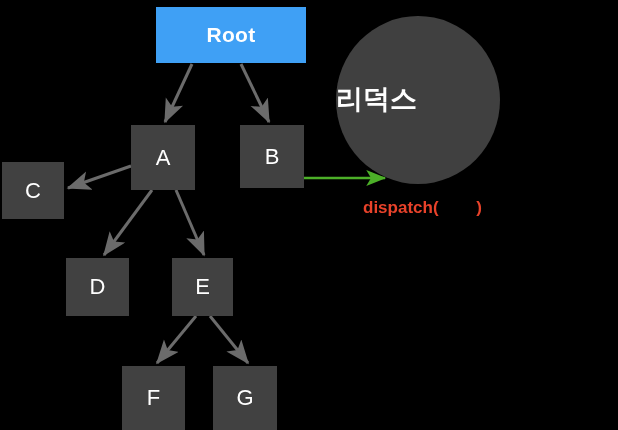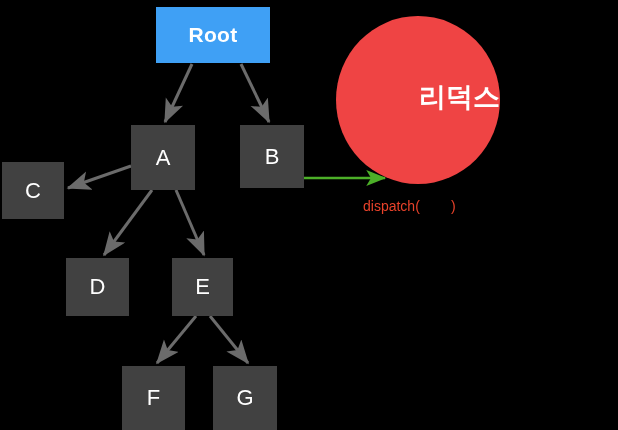--- a/index.html
+++ b/index.html
@@ -39,40 +39,40 @@
   }
   .node-root {
     background: #3fa0f5;
     font-size: 21px;
     font-weight: bold;
     letter-spacing: 0.3px;
   }
   .store-circle {
     position: absolute;
     border-radius: 50%;
-    background: #ef4444;
+    background: #404040;
     display: flex;
     flex-direction: column;
-    align-items: flex-end;
+    align-items: flex-start;
     justify-content: center;
     color: #ffffff;
-    font-family: Liberation Mono, monospace;
+    font-family: Liberation Serif, serif;
     font-size: 27px;
     font-weight: bold;
     line-height: 1.25;
     z-index: 3;
     text-align: center;
   }
   .store-line { display: block; }
   .dispatch-label {
     position: absolute;
     color: #e8422a;
     font-family: "Liberation Sans", sans-serif;
-    font-size: 14px;
-    font-weight: normal;
+    font-size: 17px;
+    font-weight: bold;
     white-space: pre;
     z-index: 4;
   }
 </style>
 </head>
 <body>
 
 <div id="canvas">
 
   <svg id="svg-layer" viewBox="0 0 618 430" xmlns="http://www.w3.org/2000/svg">
@@ -95,21 +95,21 @@
 
     <line x1="176" y1="190" x2="204" y2="255" stroke="#6b6b6b" stroke-width="3" marker-end="url(#arrow-gray)"></line>
 
     <line x1="196" y1="316" x2="157" y2="363" stroke="#6b6b6b" stroke-width="3" marker-end="url(#arrow-gray)"></line>
 
     <line x1="210" y1="316" x2="248" y2="363" stroke="#6b6b6b" stroke-width="3" marker-end="url(#arrow-gray)"></line>
 
     <line x1="304" y1="178" x2="385" y2="178" stroke="#4caf28" stroke-width="2.5" marker-end="url(#arrow-green)"></line>
   </svg>
 
-  <div class="node node-root" style="left:156px; top:7px; width:114px; height:56px;">
+  <div class="node node-root" style="left:156px; top:7px; width:150px; height:56px;">
     <span>Root</span>
   </div>
 
   <div class="node node-tree" style="left:131px; top:125px; width:64px; height:65px;">
     <span>A</span>
   </div>
 
   <div class="node node-tree" style="left:240px; top:125px; width:64px; height:63px;">
     <span>B</span>
   </div>

